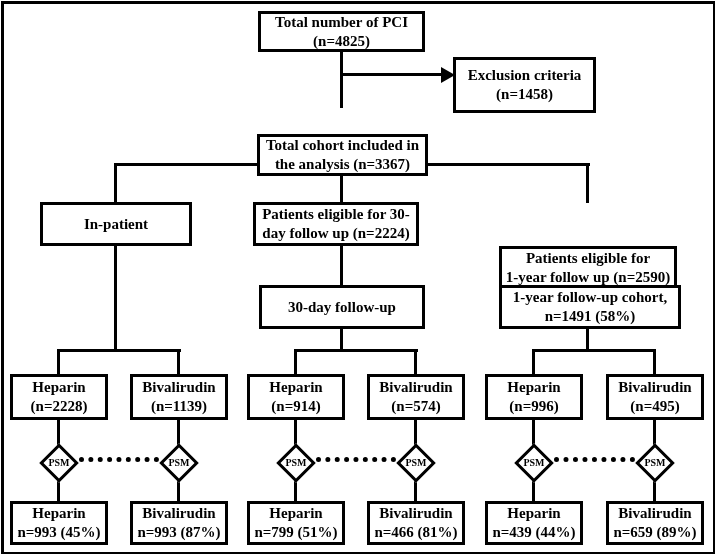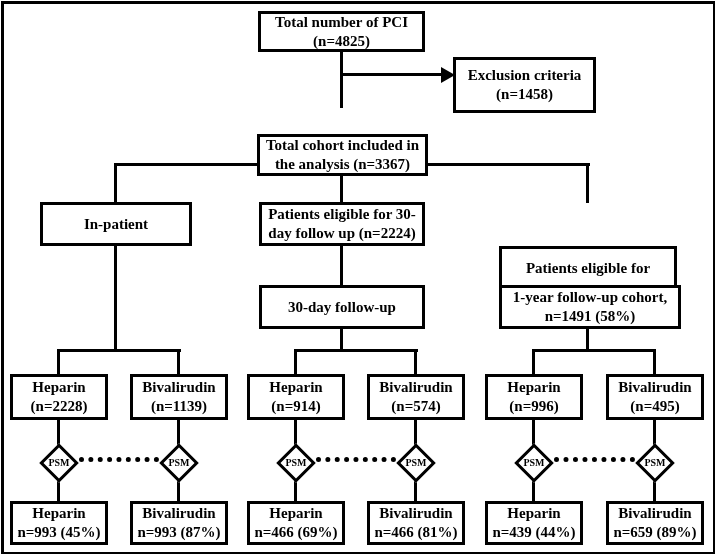--- a/index.html
+++ b/index.html
@@ -104,26 +104,27 @@
   </div>
 
   <div class="box" style="left:257px;top:106px;width:171px;height:42px;margin-top:28px;">
     <span>Total cohort included in</span>
     <span>the analysis (n=3367)</span>
   </div>
 
   <div class="box" style="left:40px;top:202px;width:152px;height:44px;">
     <span>In-patient</span>
   </div>
-  <div class="box" style="left:259px;top:202px;width:166px;height:44px;">
+  <div class="box" style="left:253px;top:202px;width:166px;height:44px;">
     <span>Patients eligible for 30-</span>
     <span>day follow up (n=2224)</span>
   </div>
   <div class="box" style="left:499px;top:202px;width:178px;height:44px;margin-top:44px;">
     <span>Patients eligible for</span>
+    <span>1-year follow up (n=2590)</span>
   </div>
 
   <div class="box" style="left:259px;top:285px;width:166px;height:44px;">
     <span>30-day follow-up</span>
   </div>
   <div class="box" style="left:499px;top:285px;width:182px;height:44px;">
     <span>1-year follow-up cohort,</span>
     <span>n=1491 (58%)</span>
   </div>
 
@@ -155,21 +156,21 @@
   <div class="box" style="left:10px;top:501px;width:98px;height:44px;">
     <span>Heparin</span>
     <span>n=993 (45%)</span>
   </div>
   <div class="box" style="left:130px;top:501px;width:98px;height:44px;">
     <span>Bivalirudin</span>
     <span>n=993 (87%)</span>
   </div>
   <div class="box" style="left:247px;top:501px;width:98px;height:44px;">
     <span>Heparin</span>
-    <span>n=466 (69%)</span>
+    <span>n=799 (51%)</span>
   </div>
   <div class="box" style="left:367px;top:501px;width:98px;height:44px;">
     <span>Bivalirudin</span>
     <span>n=466 (81%)</span>
   </div>
   <div class="box" style="left:485px;top:501px;width:98px;height:44px;">
     <span>Heparin</span>
     <span>n=439 (44%)</span>
   </div>
   <div class="box" style="left:606px;top:501px;width:98px;height:44px;">

